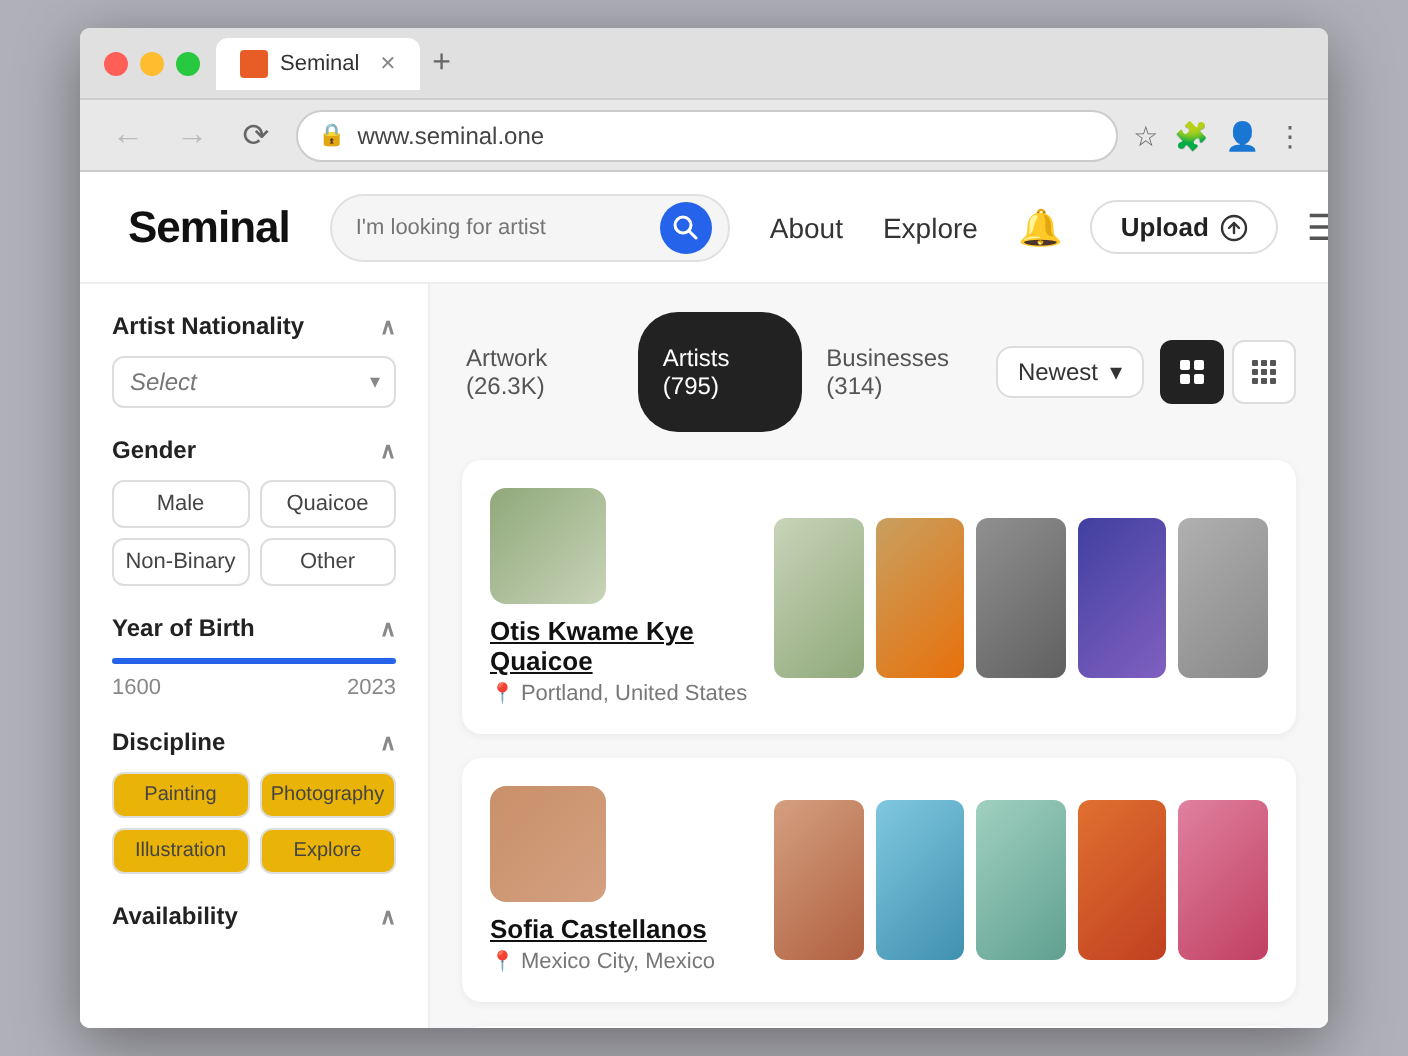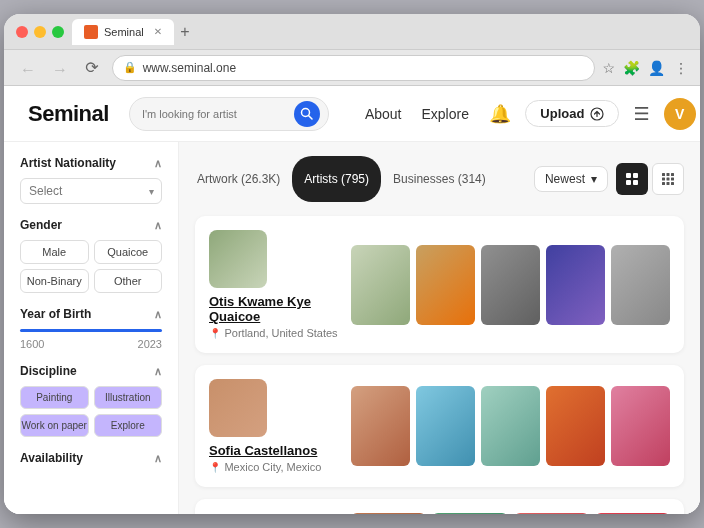--- a/index.html
+++ b/index.html
@@ -7,24 +7,24 @@
       background: #b0b0b8;
       font-family: -apple-system, BlinkMacSystemFont, 'Segoe UI', sans-serif;
       display: flex;
       justify-content: center;
       align-items: center;
       width: 704px;
       height: 528px;
       overflow: hidden;
     }
     .browser-frame {
-      width: 696px;
+      width: 624px;
       height: 500px;
       background: #f0f0f0;
-      border-radius: 16px;
+      border-radius: 5px;
       box-shadow: 0 8px 32px rgba(0,0,0,0.4);
       overflow: hidden;
       display: flex;
       flex-direction: column;
     }
     
     .browser-titlebar {
       background: #e0e0e0;
       height: 36px;
       display: flex;
@@ -144,21 +144,21 @@
     .search-btn {
       width: 26px; height: 26px;
       background: #2563eb;
       border-radius: 50%;
       border: none;
       display: flex; align-items: center; justify-content: center;
       cursor: pointer;
       color: #fff;
       font-size: 12px;
     }
-    .nav-links { display: flex; gap: 20px; margin-left: 16px; }
+    .nav-links { display: flex; gap: 20px; margin-left: 0; }
     .nav-link {
       font-size: 14px;
       color: #333;
       cursor: pointer;
       text-decoration: none;
       font-weight: 500;
     }
     .header-actions { margin-left: auto; display: flex; align-items: center; gap: 14px; }
     .icon-btn {
       background: none; border: none;
@@ -216,20 +216,21 @@
     .filter-select {
       width: 100%;
       border: 1px solid #ddd;
       border-radius: 6px;
       padding: 5px 8px;
       font-size: 12px;
       color: #777;
       background: #fff;
       appearance: none;
       cursor: pointer;
+      font-style: italic;
     }
     .gender-grid {
       display: grid;
       grid-template-columns: 1fr 1fr;
       gap: 5px;
     }
     .gender-btn {
       border: 1px solid #ddd;
       border-radius: 6px;
       padding: 5px 0;
@@ -256,21 +257,21 @@
       display: grid;
       grid-template-columns: 1fr 1fr;
       gap: 5px;
     }
     .discipline-btn {
       border: 1px solid #ddd;
       border-radius: 6px;
       padding: 5px 0;
       font-size: 10px;
       color: #444;
-      background: #c4b5fd;
+      background: #eab308;
       cursor: pointer;
       text-align: center;
     }
 
     
     .content-area {
       flex: 1;
       background: #f7f7f7;
       padding: 14px 16px;
       overflow-y: auto;
@@ -490,22 +491,22 @@
           </div>
         </div>
 
         <div class="filter-section">
           <div class="filter-title">
             <span>Discipline</span>
             <span class="chevron">∧</span>
           </div>
           <div class="discipline-grid">
             <button class="discipline-btn">Painting</button>
+            <button class="discipline-btn">Photography</button>
             <button class="discipline-btn">Illustration</button>
-            <button class="discipline-btn">Work on paper</button>
             <button class="discipline-btn">Explore</button>
           </div>
         </div>
 
         <div class="filter-section">
           <div class="filter-title">
             <span>Availability</span>
             <span class="chevron">∧</span>
           </div>
         </div>

